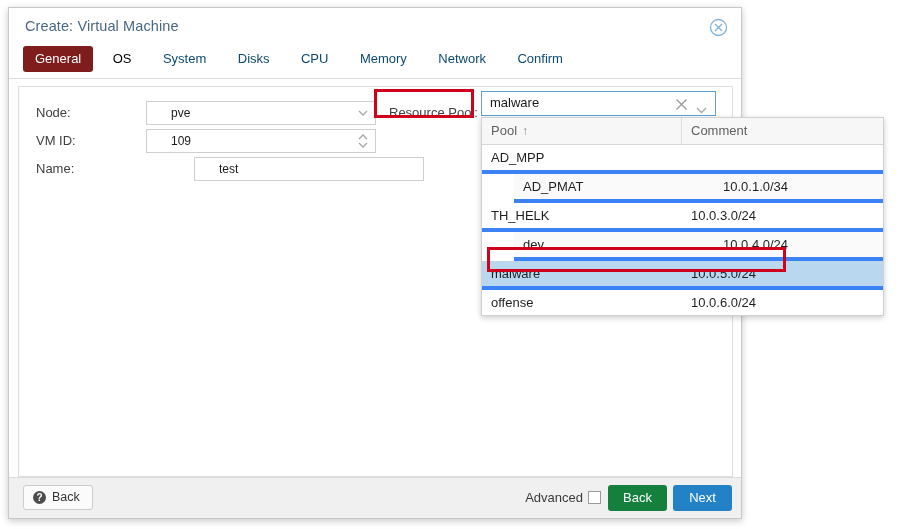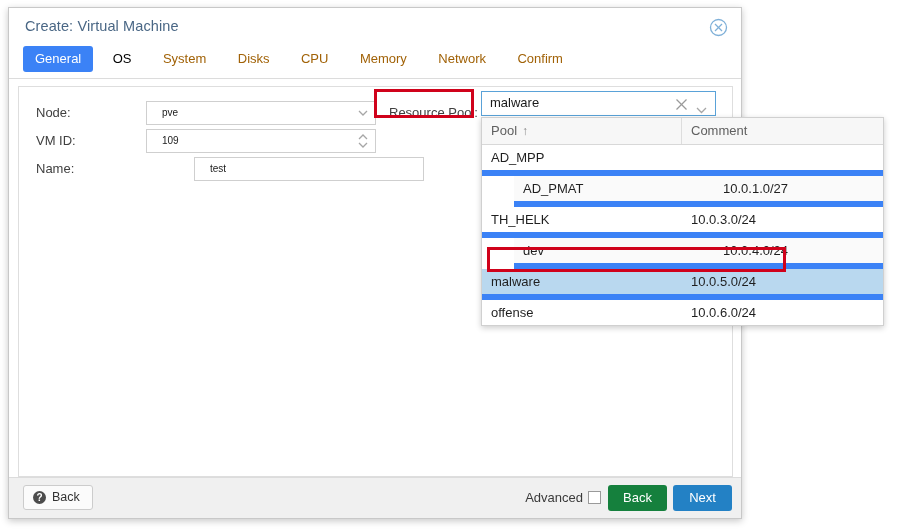--- a/index.html
+++ b/index.html
@@ -71,30 +71,30 @@
     display: inline-block;
     font-size: 13px;
     padding: 5px 12px 5px 12px;
     margin-right: 3px;
     color: #888888;
     border-radius: 3px;
     line-height: 16px;
     vertical-align: top;
   }
   .tab.active {
-    background: #3b82f6;
+    background: #7f1d1d;
     color: #ffffff;
     cursor: pointer;
   }
   .tab.enabled {
     color: #000000;
     cursor: pointer;
   }
   .tab.disabled {
-    color: #a16207;
+    color: #0c4a6e;
     cursor: default;
   }
 
   
   .content {
     position: absolute;
     left: 9px;
     top: 78px;
     width: 715px;
     height: 391px;
@@ -113,24 +113,24 @@
     color: #404040;
     top: 4px;
     white-space: nowrap;
   }
   .field-input {
     position: absolute;
     height: 24px;
     border: 1px solid #cfcfcf;
     background: #ffffff;
     box-sizing: border-box;
-    font-size: 10px;
+    font-size: 12px;
     color: #1a1a1a;
     line-height: 22px;
-    padding-left: 15px;
+    padding-left: 24px;
     white-space: nowrap;
     overflow: hidden;
   }
   .trigger {
     position: absolute;
     right: 4px;
     top: 0;
     height: 22px;
     width: 16px;
   }
@@ -204,21 +204,21 @@
     white-space: nowrap;
   }
   .hcell.c1 { width: 200px; border-right: 1px solid #dddddd; }
   .hcell.c2 { flex: 1; }
   .sort-arrow { margin-left: 5px; color: #8a8a8a; font-size: 12px; }
 
   .dd-row {
     display: flex;
     height: 25px;
     cursor: pointer;
-    border-bottom: 6px solid #3b82f6;
+    border-bottom: 4px solid #3b82f6;
   }
   .dd-row:last-child { border-bottom: none; }
   .dd-row.odd  { background: #ffffff; }
   .dd-row.even { background: #fafafa; margin-left: 32px; }
   .dd-row.selected { background: #b9d8ef; }
   .dd-row .cell {
     font-size: 13px;
     color: #1f1f1f;
     line-height: 25px;
     padding-left: 9px;
@@ -415,21 +415,21 @@
         <span>Pool</span><span class="sort-arrow">↑</span>
       </div>
       <div class="hcell c2">Comment</div>
     </div>
 
     <div class="dd-row odd">
       <div class="cell c1">AD_MPP</div>
     </div>
     <div class="dd-row even">
       <div class="cell c1">AD_PMAT</div>
-      <div class="cell c2">10.0.1.0/27</div>
+      <div class="cell c2">10.0.1.0/34</div>
     </div>
     <div class="dd-row odd">
       <div class="cell c1">TH_HELK</div>
       <div class="cell c2">10.0.3.0/24</div>
     </div>
     <div class="dd-row even">
       <div class="cell c1">dev</div>
       <div class="cell c2">10.0.4.0/24</div>
     </div>
     <div class="dd-row selected">

